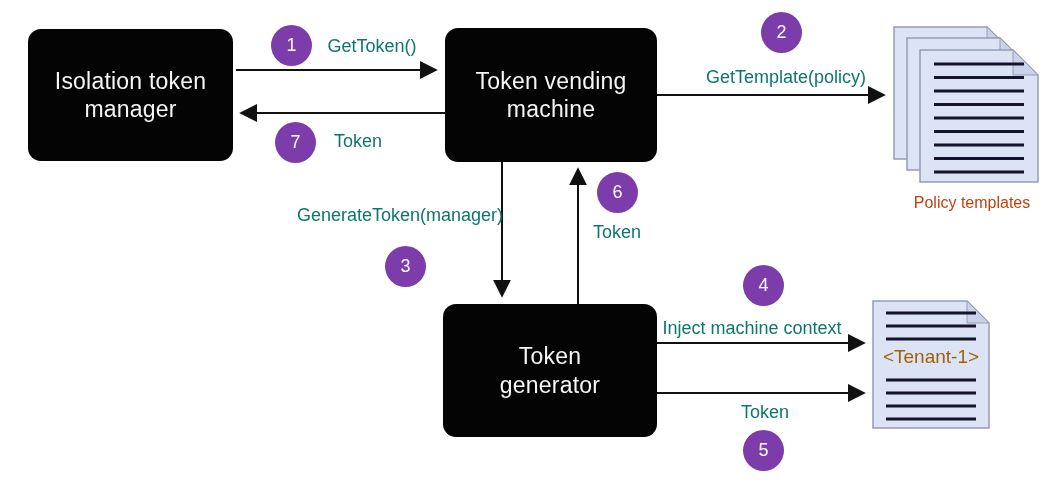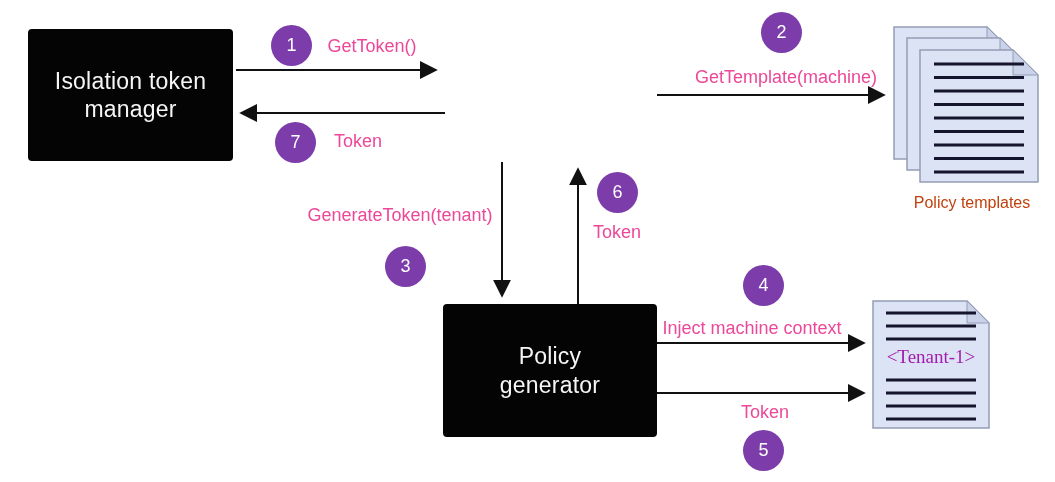--- a/index.html
+++ b/index.html
@@ -11,21 +11,21 @@
     font-family:"Liberation Sans", sans-serif;
     overflow:hidden;
   }
   .arrow-layer {
     position:absolute; left:0; top:0; width:1055px; height:482px;
     z-index:1;
   }
   .node {
     position:absolute;
     background:#040404;
-    border-radius:4px;
+    border-radius:13px;
     display:flex; align-items:center; justify-content:center;
     z-index:2;
   }
   .node-label {
     color:#f5f5f5;
     font-size:23px;
     line-height:1.22;
     text-align:center;
     letter-spacing:0.2px;
   }
@@ -36,21 +36,21 @@
     background:#7c3dab;
     color:#ffffff;
     font-size:18px;
     display:flex; align-items:center; justify-content:center;
     z-index:4;
   }
   .edge-label {
     position:absolute;
     transform:translate(-50%,-50%);
     font-size:18px;
-    color:#ec4899;
+    color:#0f766e;
     white-space:nowrap;
     text-align:center;
     line-height:1.25;
     z-index:3;
   }
   .caption {
     position:absolute;
     transform:translate(-50%,-50%);
     font-size:16px;
     color:#c2410c;
@@ -60,23 +60,22 @@
   .doc-stack, .doc-single {
     position:absolute;
     z-index:2;
   }
   .doc-label {
     position:absolute;
     left:0; top:46px;
     width:118px;
     text-align:center;
     font-size:19px;
-    color:#a21caf;
+    color:#a16207;
     white-space:nowrap;
-    font-family:Liberation Serif, serif;
   }
 </style>
 </head>
 <body>
 
 <div class="canvas">
 
   <svg class="arrow-layer" viewBox="0 0 1055 482">
     <defs>
       <marker id="arrow" viewBox="0 0 10 10" refX="9" refY="5" markerWidth="9" markerHeight="9" orient="auto-start-reverse">
@@ -91,39 +90,42 @@
       <line x1="578" y1="304" x2="578" y2="169" marker-end="url(#arrow)"></line>
       <line x1="657" y1="343" x2="864" y2="343" marker-end="url(#arrow)"></line>
       <line x1="657" y1="393" x2="864" y2="393" marker-end="url(#arrow)"></line>
     </g>
   </svg>
 
   <div class="node" style="left:28px;top:29px;width:205px;height:132px">
     <span class="node-label" style="max-width:180px">Isolation token manager</span>
   </div>
 
+  <div class="node" style="left:445px;top:28px;width:212px;height:134px">
+    <span class="node-label" style="max-width:170px">Token vending machine</span>
+  </div>
 
   <div class="node" style="left:443px;top:304px;width:214px;height:133px">
-    <span class="node-label" style="max-width:125px">Policy generator</span>
+    <span class="node-label" style="max-width:125px">Token generator</span>
   </div>
 
   <div class="badge" style="left:271px;top:25px">1</div>
   <div class="badge" style="left:761px;top:12px">2</div>
   <div class="badge" style="left:385px;top:246px">3</div>
   <div class="badge" style="left:743px;top:265px">4</div>
   <div class="badge" style="left:743px;top:430px">5</div>
   <div class="badge" style="left:597px;top:172px">6</div>
   <div class="badge" style="left:275px;top:122px">7</div>
 
   <div class="edge-label" style="left:372px;top:46px">GetToken()</div>
 
-  <div class="edge-label" style="left:786px;top:77px">GetTemplate(machine)</div>
+  <div class="edge-label" style="left:786px;top:77px">GetTemplate(policy)</div>
 
   <div class="edge-label" style="left:400px;top:215px">
-    <div>GenerateToken(tenant)</div>
+    <div>GenerateToken(manager)</div>
   </div>
 
   <div class="edge-label" style="left:752px;top:328px">Inject machine context</div>
 
   <div class="edge-label" style="left:765px;top:412px">Token</div>
 
   <div class="edge-label" style="left:617px;top:232px">Token</div>
 
   <div class="edge-label" style="left:358px;top:141px">Token</div>
 

